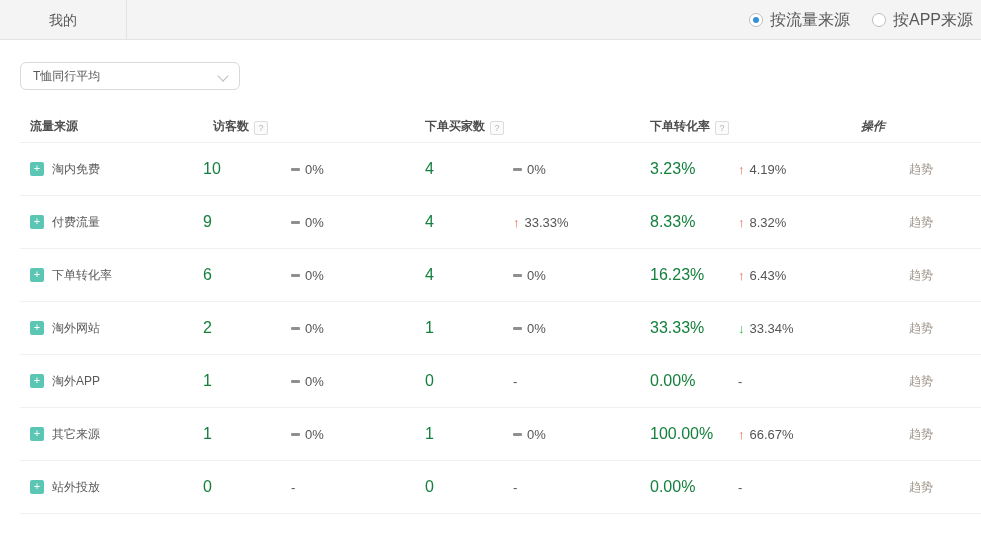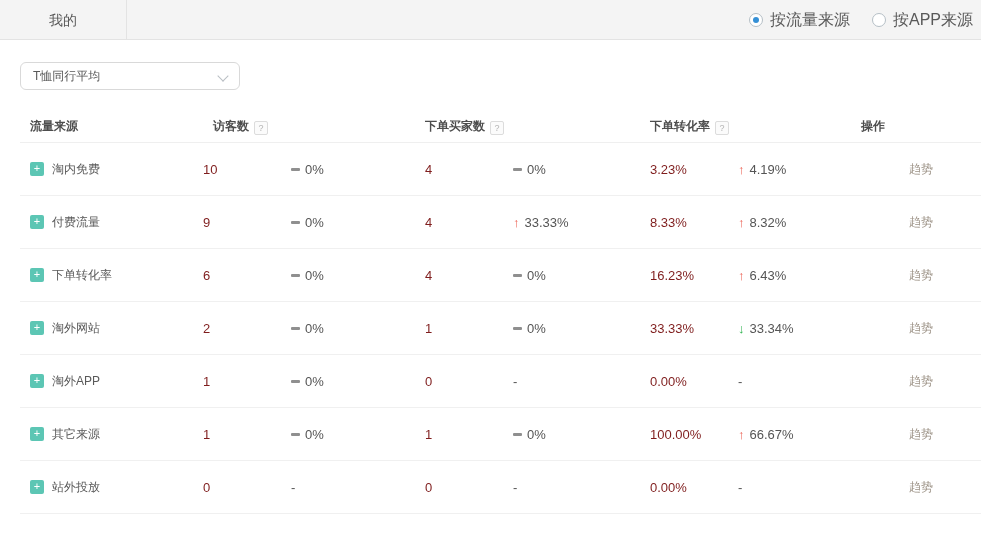--- a/index.html
+++ b/index.html
@@ -26,30 +26,30 @@
   .select-caret { position:absolute; right:12px; top:9px; width:8px; height:8px; }
   .select-caret::before { content:""; position:absolute; left:0; top:0; width:7px; height:7px;
                 border-right:1px solid #b9bec4; border-bottom:1px solid #b9bec4; transform:rotate(45deg); }
 
   
   .table { margin:20px 0 0 20px; width:961px; }
   .grid-row { display:grid; grid-template-columns:183px 88px 134px 88px 137px 88px 123px auto; align-items:center; }
   .thead { height:33px; border-bottom:1px solid #efefef; font-size:12px; font-weight:bold; color:#4d4d4d; }
   .th { display:flex; align-items:flex-end; gap:5px; }
   .th.c1 { padding-left:10px; grid-column:1/2; }
-  .th.c2 { grid-column:2/4;margin-left:10px; } .th.c3 { grid-column:4/6; } .th.c4 { grid-column:6/8; } .th.c5 { grid-column:8/9; }
+  .th.c2 { grid-column:2/4;margin-left:10px; } .th.c3 { grid-column:4/6; } .th.c4 { grid-column:6/8; } .th.c5 { grid-column:8/9;font-style:italic; }
   .help { width:14px; height:14px; border:1px solid #dcdcdc; border-radius:2px; background:#fbfbfb;
           color:#b5b5b5; font-size:9px; font-weight:normal; display:inline-flex; align-items:center;
           justify-content:center; cursor:pointer; }
   .tr { height:53px; border-bottom:1px solid #f0f0f0; font-size:12px; color:#595959; }
   .cell { display:flex; align-items:center; }
   .src-cell { padding-left:10px; gap:8px; }
   .expand-btn { width:14px; height:14px; border-radius:2px; background:#5cc6b4; color:#fff; font-size:11px;
                 line-height:13px; text-align:center; cursor:pointer; flex:0 0 auto; }
-  .num { font-size:13px; color:#7f1d1d; }
+  .num { font-size:16px; color:#15803d; }
   .chg-val { font-size:13px; color:#555; }
   .t-icon { display:none; margin-right:5px; }
   .flat-bar { width:9px; height:3px; border-radius:1px; background:#8f8f8f; }
   .arrow { font-size:13px; font-weight:bold; line-height:1; }
   .arrow.up { color:#ec6052; }
   .arrow.down { color:#2fb34f; }
   .trend-flat .flat-bar { display:inline-block; }
   .trend-up .arrow.up { display:inline-block; }
   .trend-down .arrow.down { display:inline-block; }
   .action-link { color:#9c9286; cursor:pointer; font-size:12px;margin-left:48px; }

